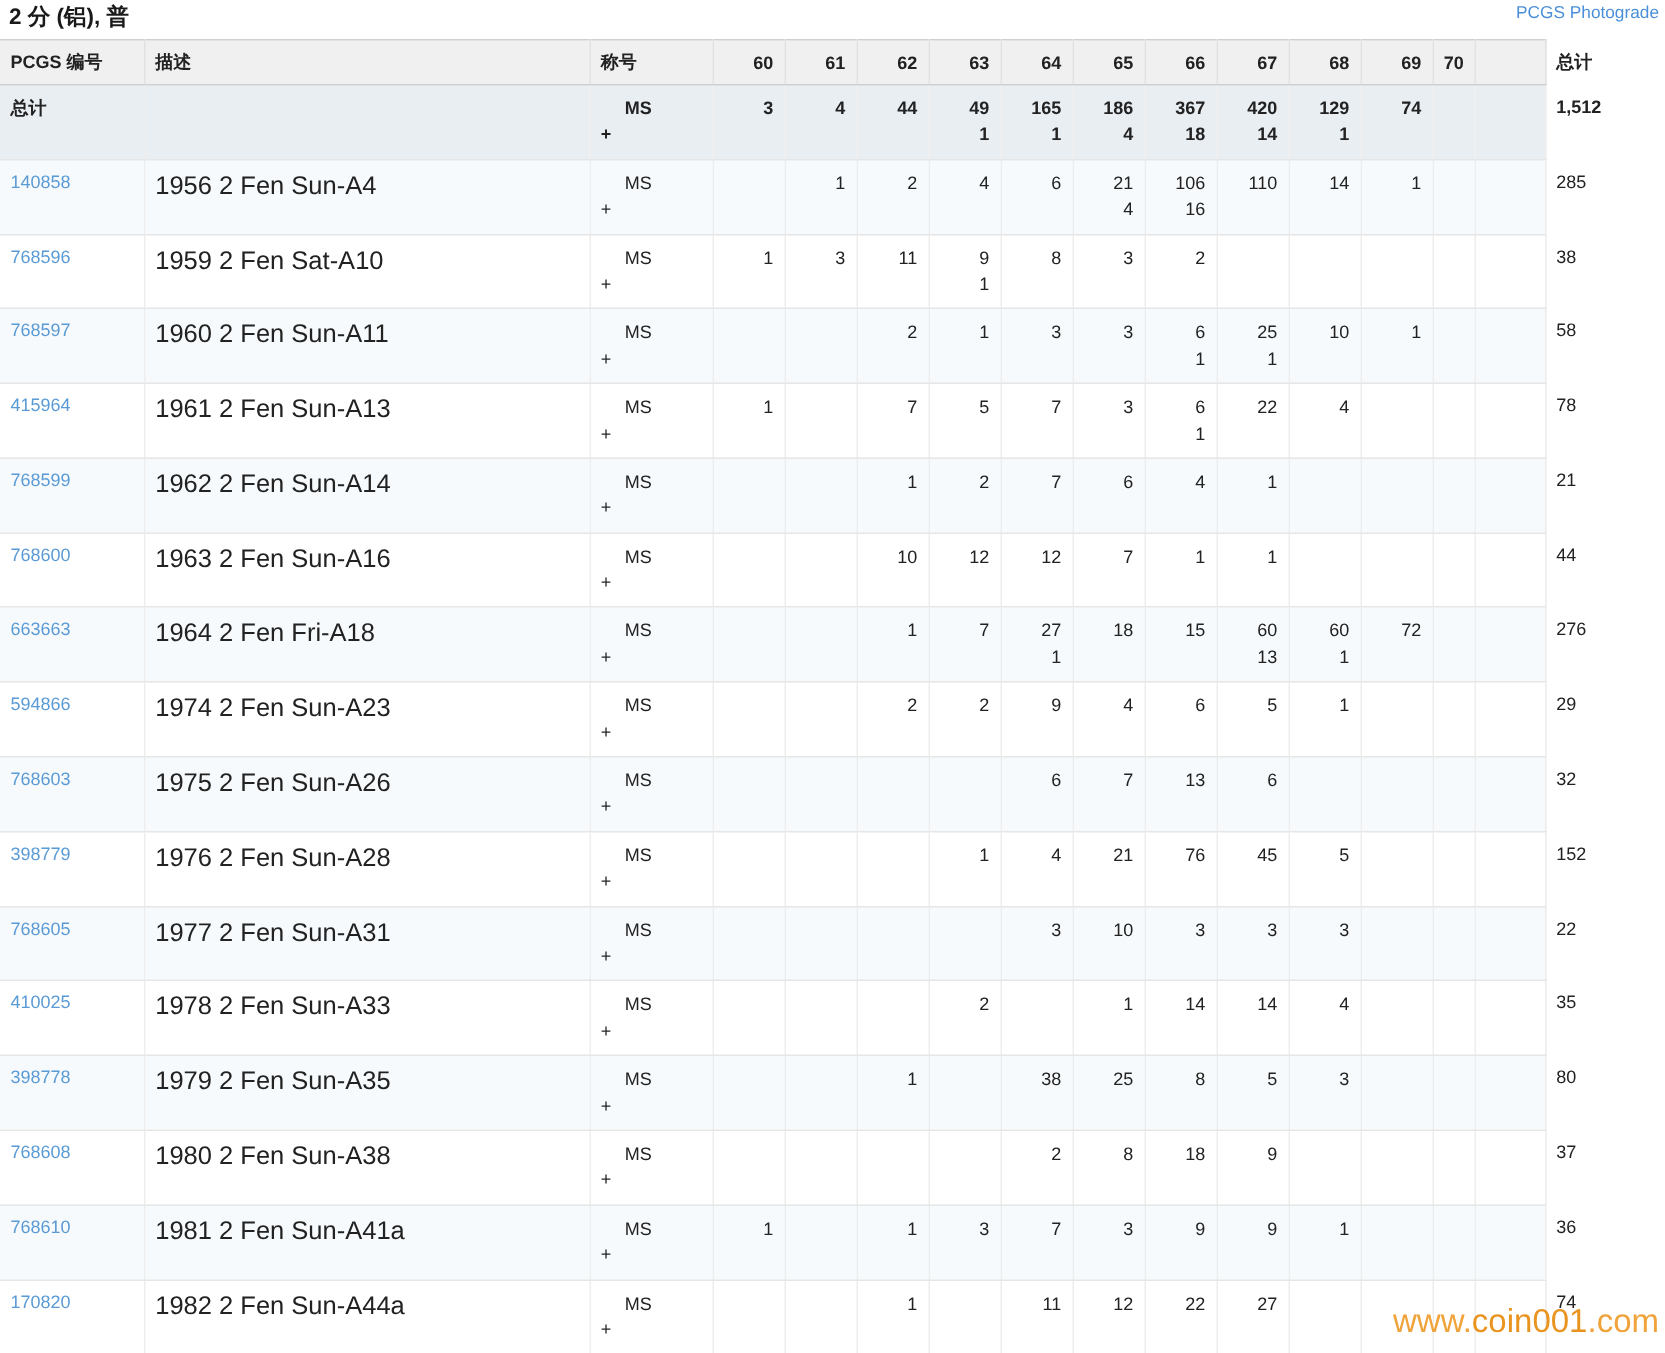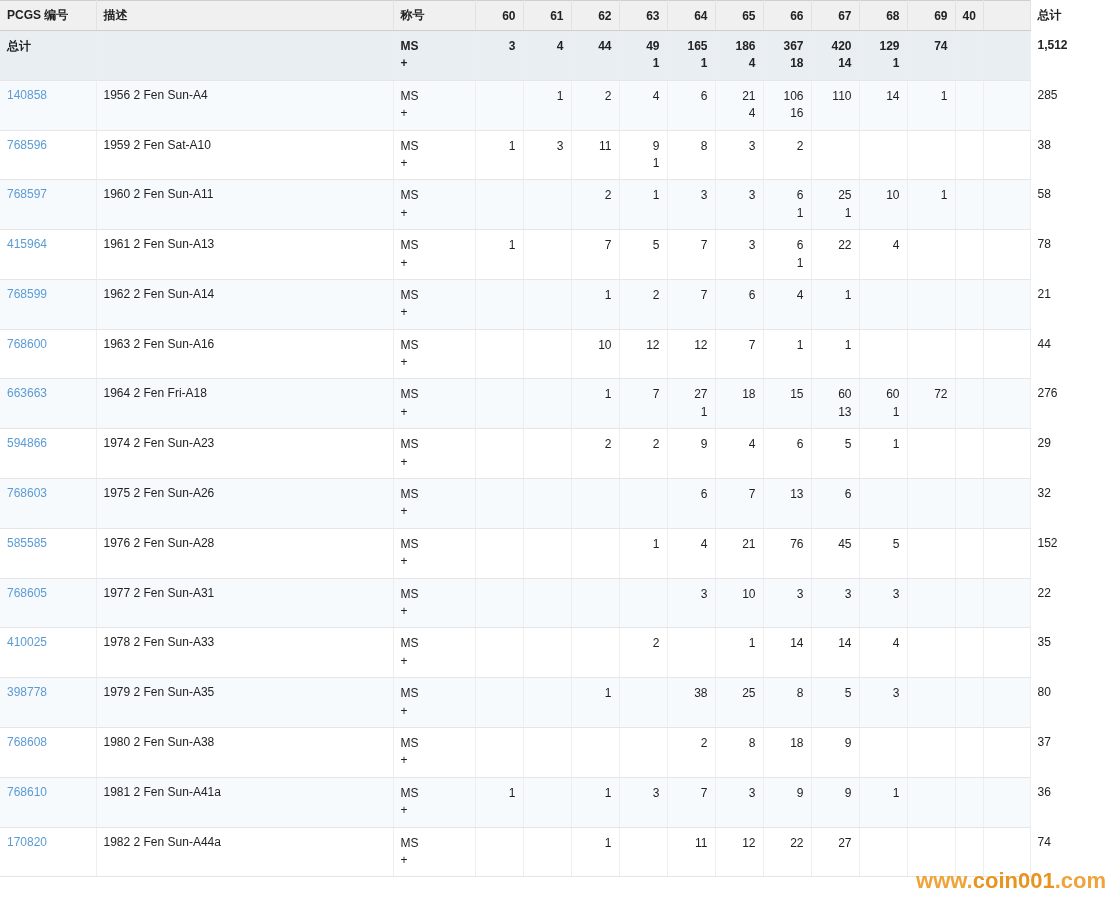--- a/index.html
+++ b/index.html
@@ -86,53 +86,57 @@
   tbody tr.alt td {
     background: #f7fafc;
   }
   .pcgs-id {
     color: #5b9bd5;
     text-decoration: none;
     font-size: 12px;
   }
   .desc {
     color: #222;
-    font-size: 12px;
+    font-size: 17px;
   }
   .grade-cell {
     text-align: left;
     line-height: 1.45;
   }
-  .grade-main { display: block; }
+  .grade-main { display: block; margin-left: 16px; }
   .grade-plus { display: block; }
   .cnt { display: block; line-height: 1.45; }
   .cnt.sub { display: block; line-height: 1.45; }
   .gapcol { background: #fff; }
   tbody tr.totals-row td.gapcol { background: #e9eef3; }
   tbody tr.alt td.gapcol { background: #f7fafc; }
 
   .watermark {
     position: absolute;
     right: 4px;
     bottom: 8px;
     font-size: 22px;
-    font-weight: bold;
+    font-weight: normal;
     font-family: "Liberation Sans", sans-serif;
     letter-spacing: 0px;
     pointer-events: none;
   }
   .wm-www { color: #f0a33a; }
   .wm-coin { color: #e8941f; }
   .wm-com { color: #f0a33a; }
 </style>
 </head>
 <body>
 
 <div id="page">
 
+  <div class="top-bar">
+    <div class="page-title">2 分 (铝), 普</div>
+    <a class="photograde-link" href="#">PCGS Photograde</a>
+  </div>
 
   <table class="grade-table">
     <colgroup>
       <col class="c-id">
         <col class="c-desc">
         <col class="c-grade">
       <col class="c-num">
         <col class="c-num">
         <col class="c-num">
         <col class="c-num">
@@ -153,21 +157,21 @@
         <th>60</th>
         <th>61</th>
         <th>62</th>
         <th>63</th>
         <th>64</th>
         <th>65</th>
         <th>66</th>
         <th>67</th>
         <th>68</th>
         <th>69</th>
-        <th>40</th>
+        <th>70</th>
         <th class="gap"></th>
         <th>总计</th>
       </tr>
     </thead>
     <tbody>
       <tr class="totals-row">
         <td class="left">总计</td>
         <td class="left"></td>
         <td class="grade-cell">
           <span class="grade-main">MS</span>
@@ -671,21 +675,21 @@
           </td>
           <td>
             <span class="cnt"></span>
             <span class="cnt sub"></span>
           </td>
           <td></td>
           <td class="gapcol"></td>
           <td>32</td>
         </tr>
         <tr>
-          <td class="left"><a class="pcgs-id" href="#">585585</a></td>
+          <td class="left"><a class="pcgs-id" href="#">398779</a></td>
           <td class="left"><span class="desc">1976 2 Fen Sun-A28</span></td>
           <td class="grade-cell">
             <span class="grade-main">MS</span>
             <span class="grade-plus">+</span>
           </td>
           <td>
             <span class="cnt"></span>
             <span class="cnt sub"></span>
           </td>
           <td>

